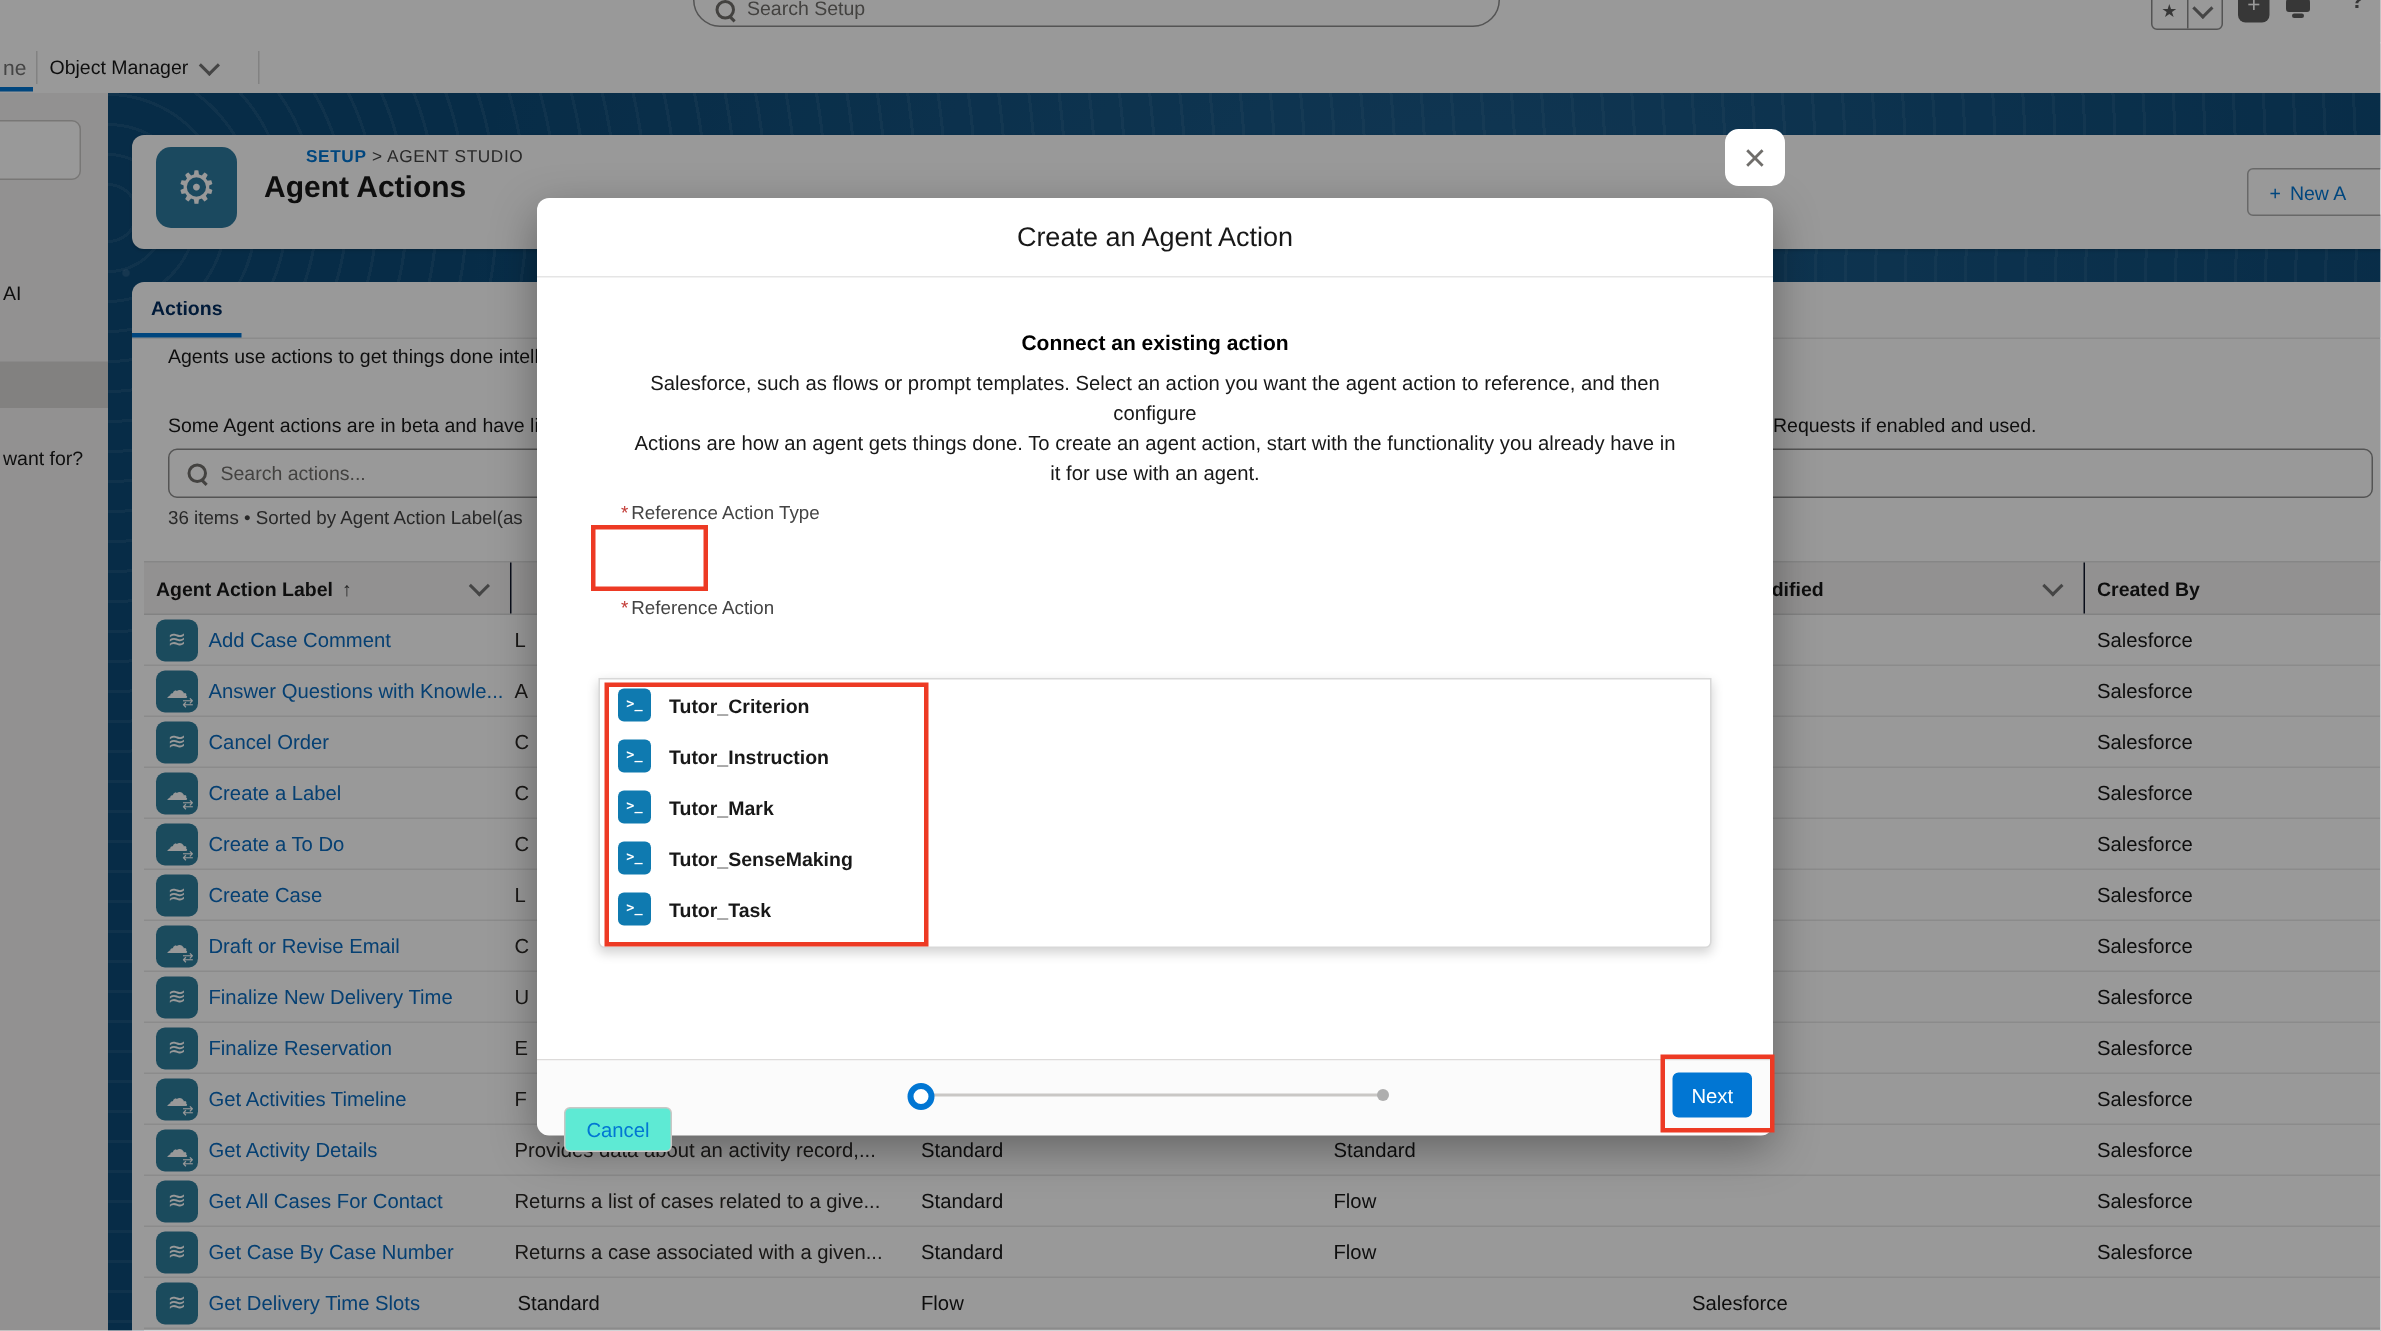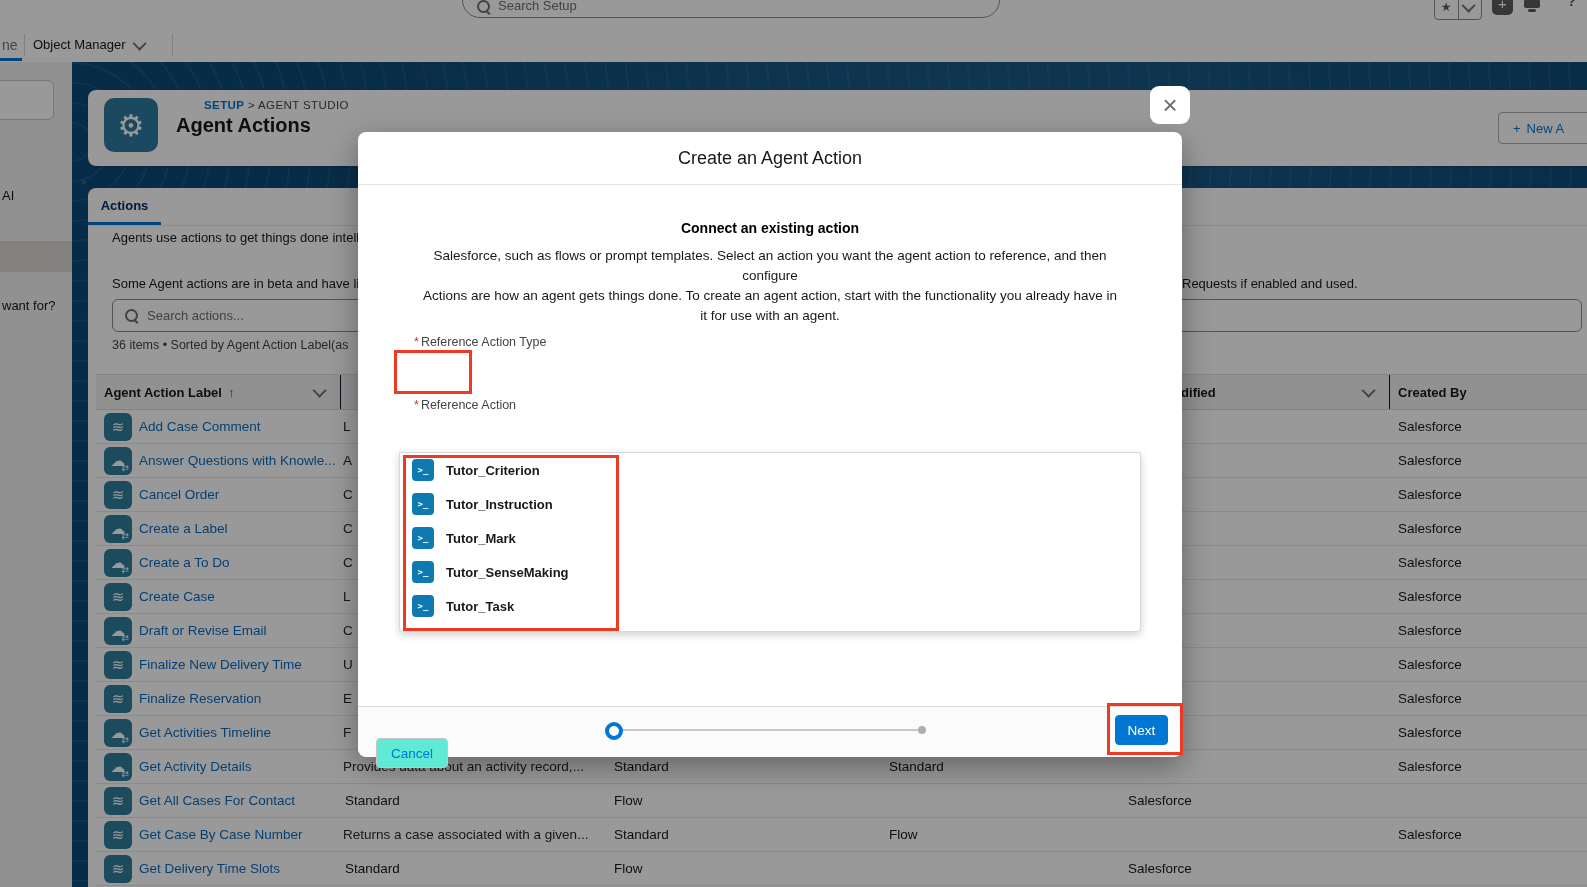--- a/index.html
+++ b/index.html
@@ -367,20 +367,21 @@
   </div>
 
   <div class="tr">
     <div class="td c1">
       <span class="tile">
         <span class="g1">≋</span>
         <span class="g2"></span>
       </span>
       <a class="link" href="#">Get All Cases For Contact</a>
     </div>
+    <div class="td c2">Returns a list of cases related to a give...</div>
     <div class="td c3">Standard</div>
     <div class="td c4">Flow</div>
     <div class="td c5"></div>
     <div class="td c6">Salesforce</div>
   </div>
 
   <div class="tr">
     <div class="td c1">
       <span class="tile">
         <span class="g1">≋</span>

